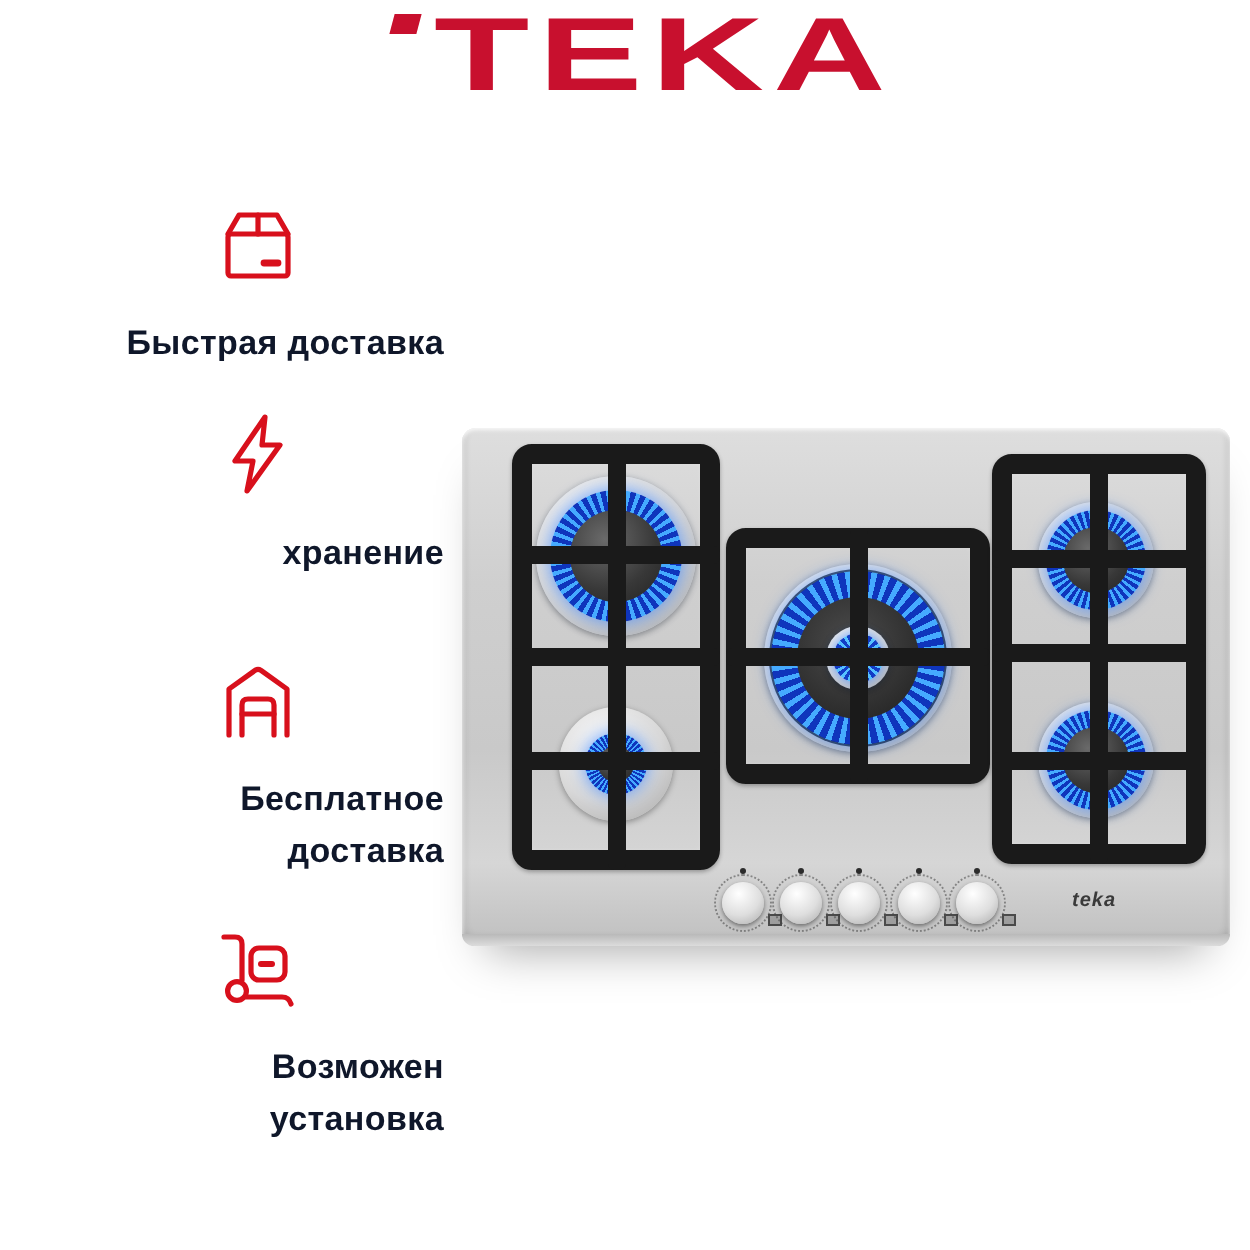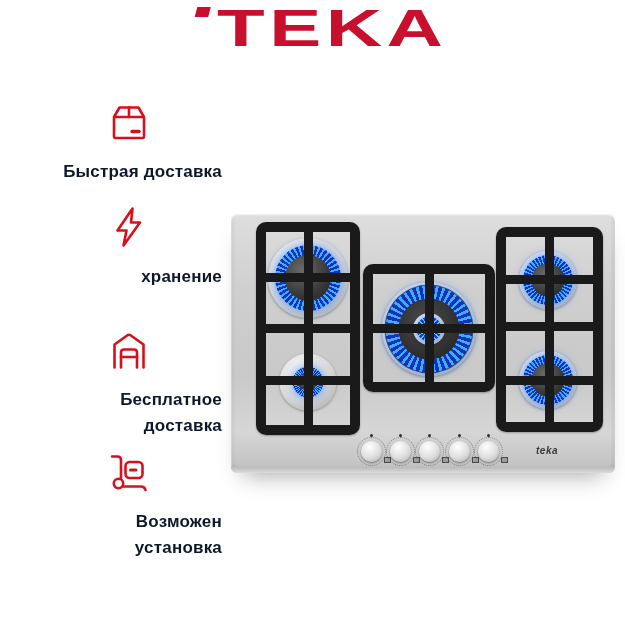--- a/index.html
+++ b/index.html
@@ -99,21 +99,21 @@
       <path d="M9.5 41.5 V18.5 L22.5 9.2 Q24 8.2 25.5 9.2 L38.5 18.5 V41.5"></path>
       <path d="M16 41.5 V26.5 Q16 23.5 19 23.5 H29 Q32 23.5 32 26.5 V41.5"></path>
       <line x1="16" y1="31" x2="32" y2="31"></line>
     </svg>
     <div class="ftext">
       <div>Бесплатное</div>
       <div>доставка</div>
     </div>
   </div>
 
-  <div class="feature" style="top:448px">
+  <div class="feature" style="top:460px">
     <svg class="ficon" viewBox="0 0 48 48">
       <path d="M7 8.5 H12.5 Q16 8.5 16 12 V30"></path>
       <circle cx="13.5" cy="35.5" r="4.7"></circle>
       <path d="M18.5 38.5 H36 Q39.5 38.5 40.5 42"></path>
       <rect x="20.5" y="14" width="17" height="16" rx="4"></rect>
       <line x1="25.5" y1="22" x2="31" y2="22" style="stroke-width:3"></line>
     </svg>
     <div class="ftext">
       <div>Возможен</div>
       <div>установка</div>

